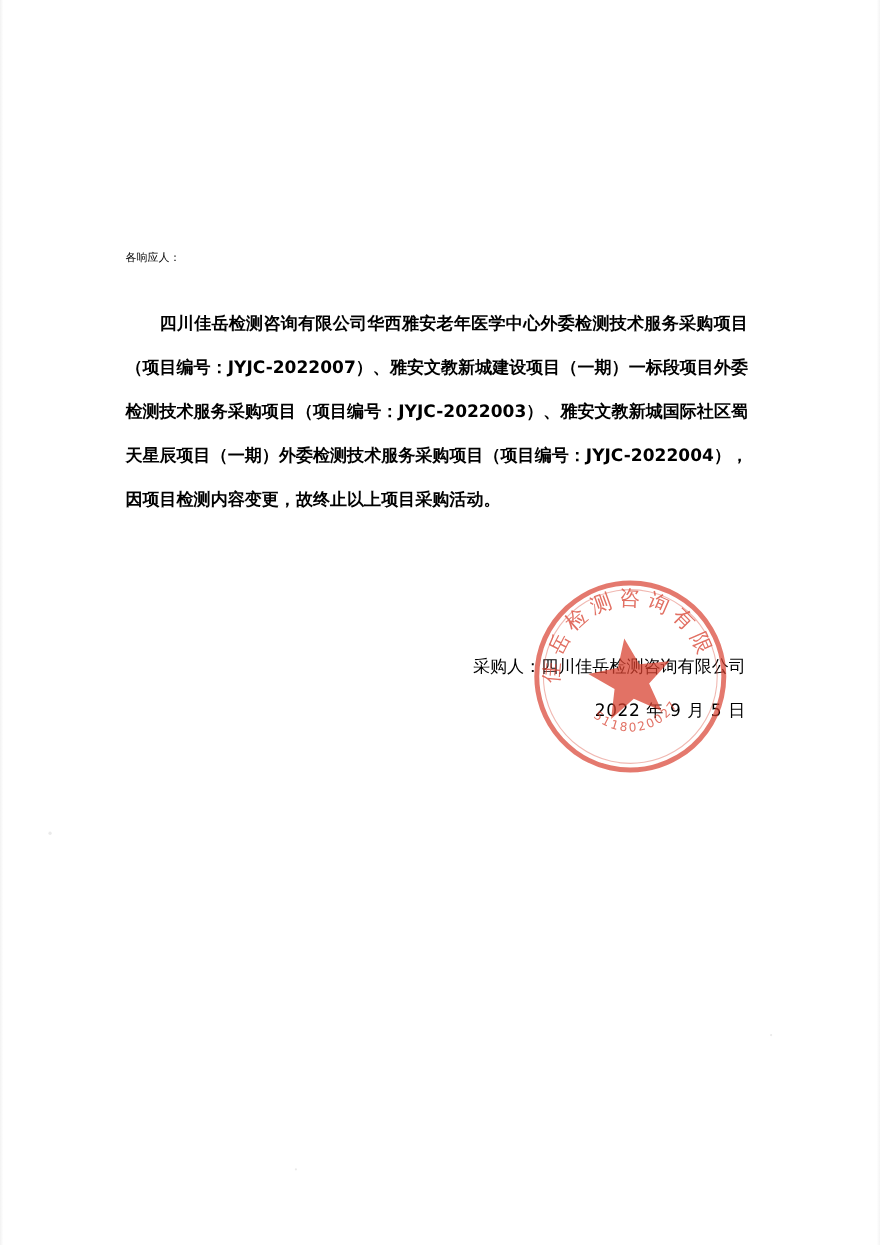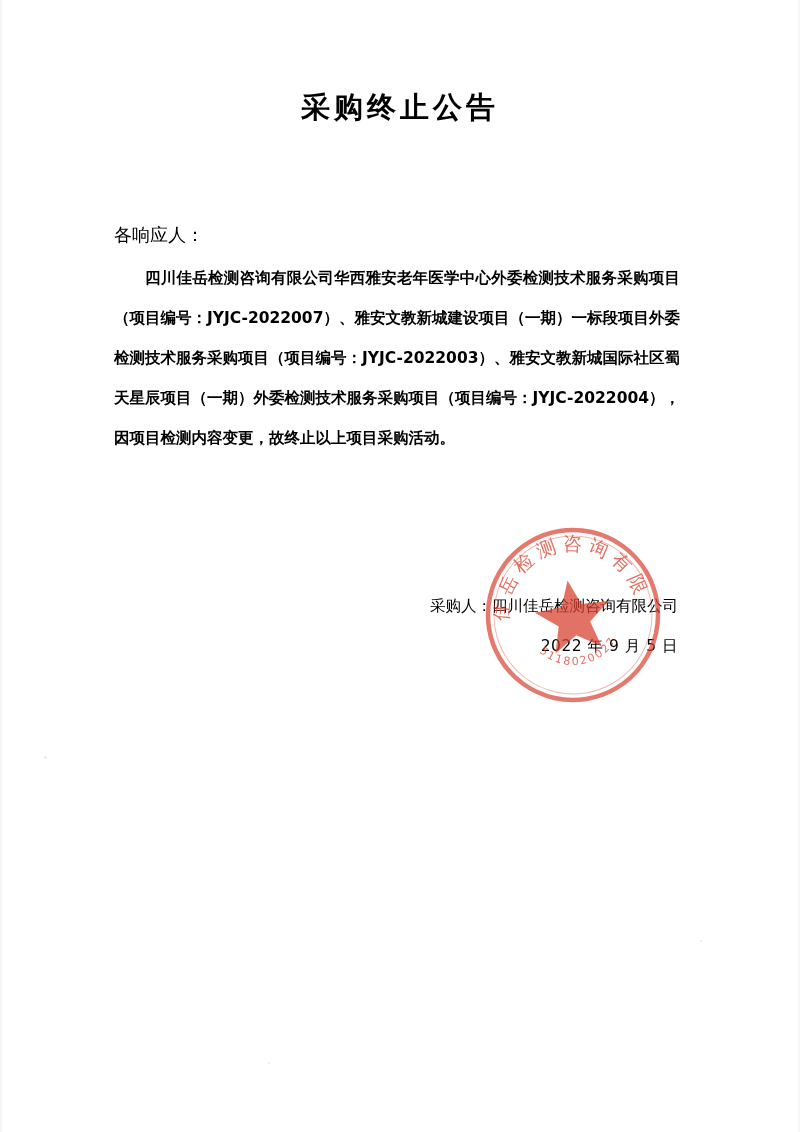--- a/index.html
+++ b/index.html
@@ -56,23 +56,23 @@
     left: 114px;
     top: 218px;
     width: 566px;
     color: #000000;
     font-size: 15.5px;
     line-height: 40px;
     text-align: justify;
     text-justify: inter-ideograph;
   }
   .salutation {
-    font-size: 18px;
+    font-size: 10px;
     line-height: 34px;
-    margin-bottom: 6px;
+    margin-bottom: 22px;
   }
   .para {
     text-indent: 31px;
     font-weight: bold;
   }
 
   .sign-block {
     position: absolute;
     right: 122px;
     top: 586px;
@@ -108,21 +108,20 @@
 
 <div class="page">
 
   <div class="page-edge-left"></div>
   <div class="page-edge-right"></div>
 
   <div class="speck" style="left:44px;top:756px;width:3px;height:3px;"></div>
   <div class="speck" style="left:700px;top:940px;width:2px;height:2px;"></div>
   <div class="speck" style="left:268px;top:1062px;width:2px;height:2px;"></div>
 
-  <div class="doc-title">采购终止公告</div>
 
   <div class="body-block">
     <div class="salutation">各响应人：</div>
     <div class="para">四川佳岳检测咨询有限公司华西雅安老年医学中心外委检测技术服务采购项目（项目编号：JYJC-2022007）、雅安文教新城建设项目（一期）一标段项目外委检测技术服务采购项目（项目编号：JYJC-2022003）、雅安文教新城国际社区蜀天星辰项目（一期）外委检测技术服务采购项目（项目编号：JYJC-2022004），因项目检测内容变更，故终止以上项目采购活动。</div>
   </div>
 
   <div class="sign-block">
     <div class="sign-row">采购人：四川佳岳检测咨询有限公司</div>
     <div class="sign-row sign-date">2022 年 9 月 5 日</div>
   </div>

